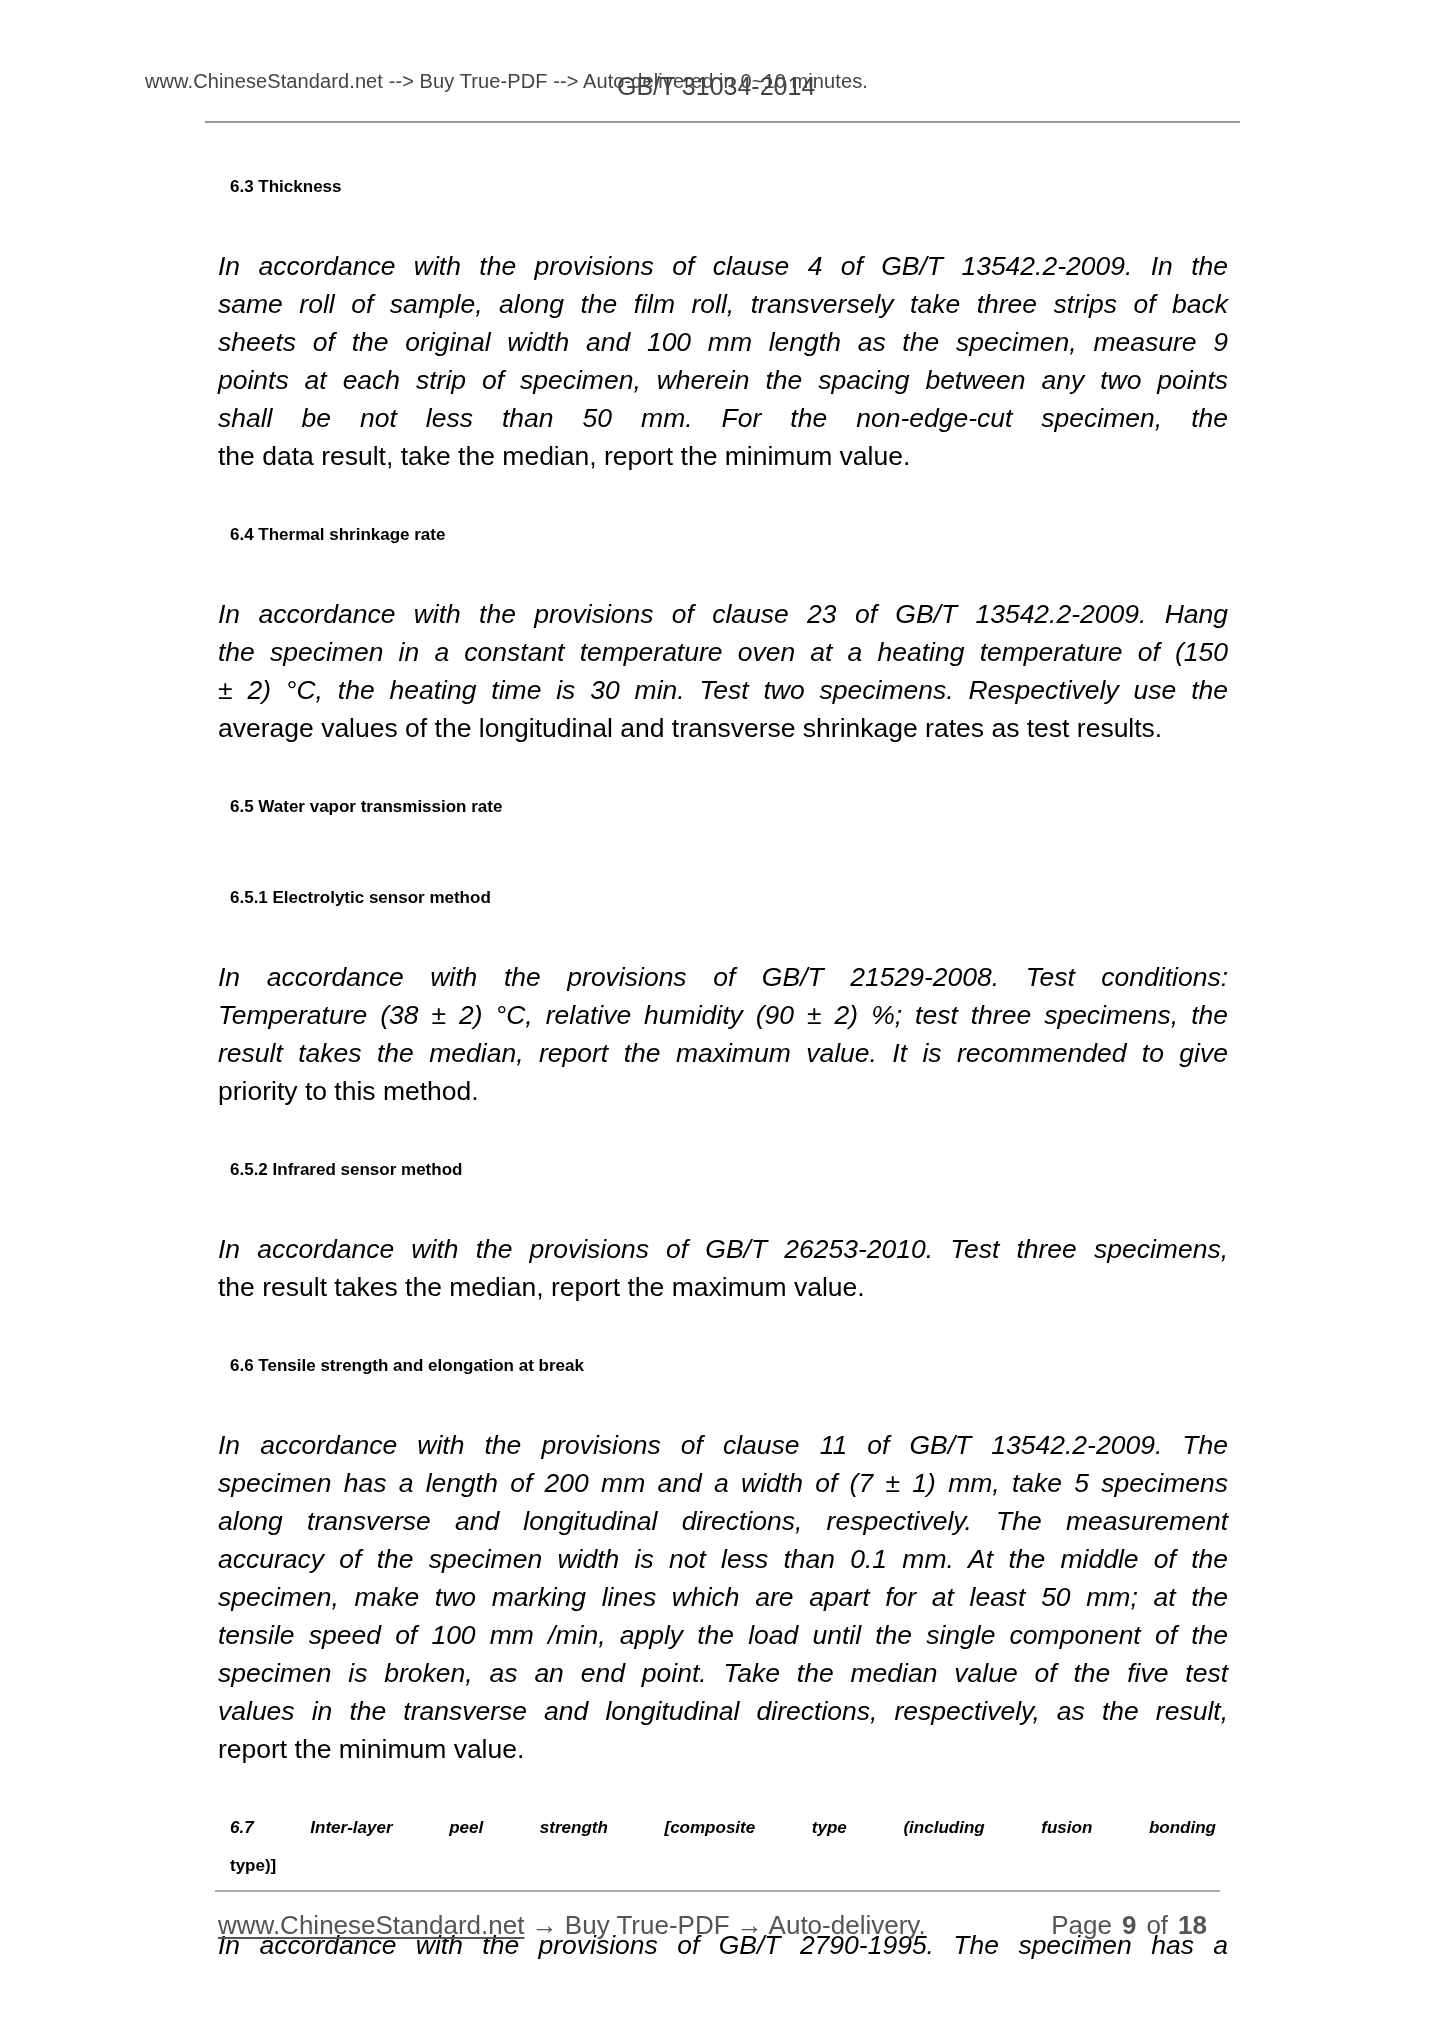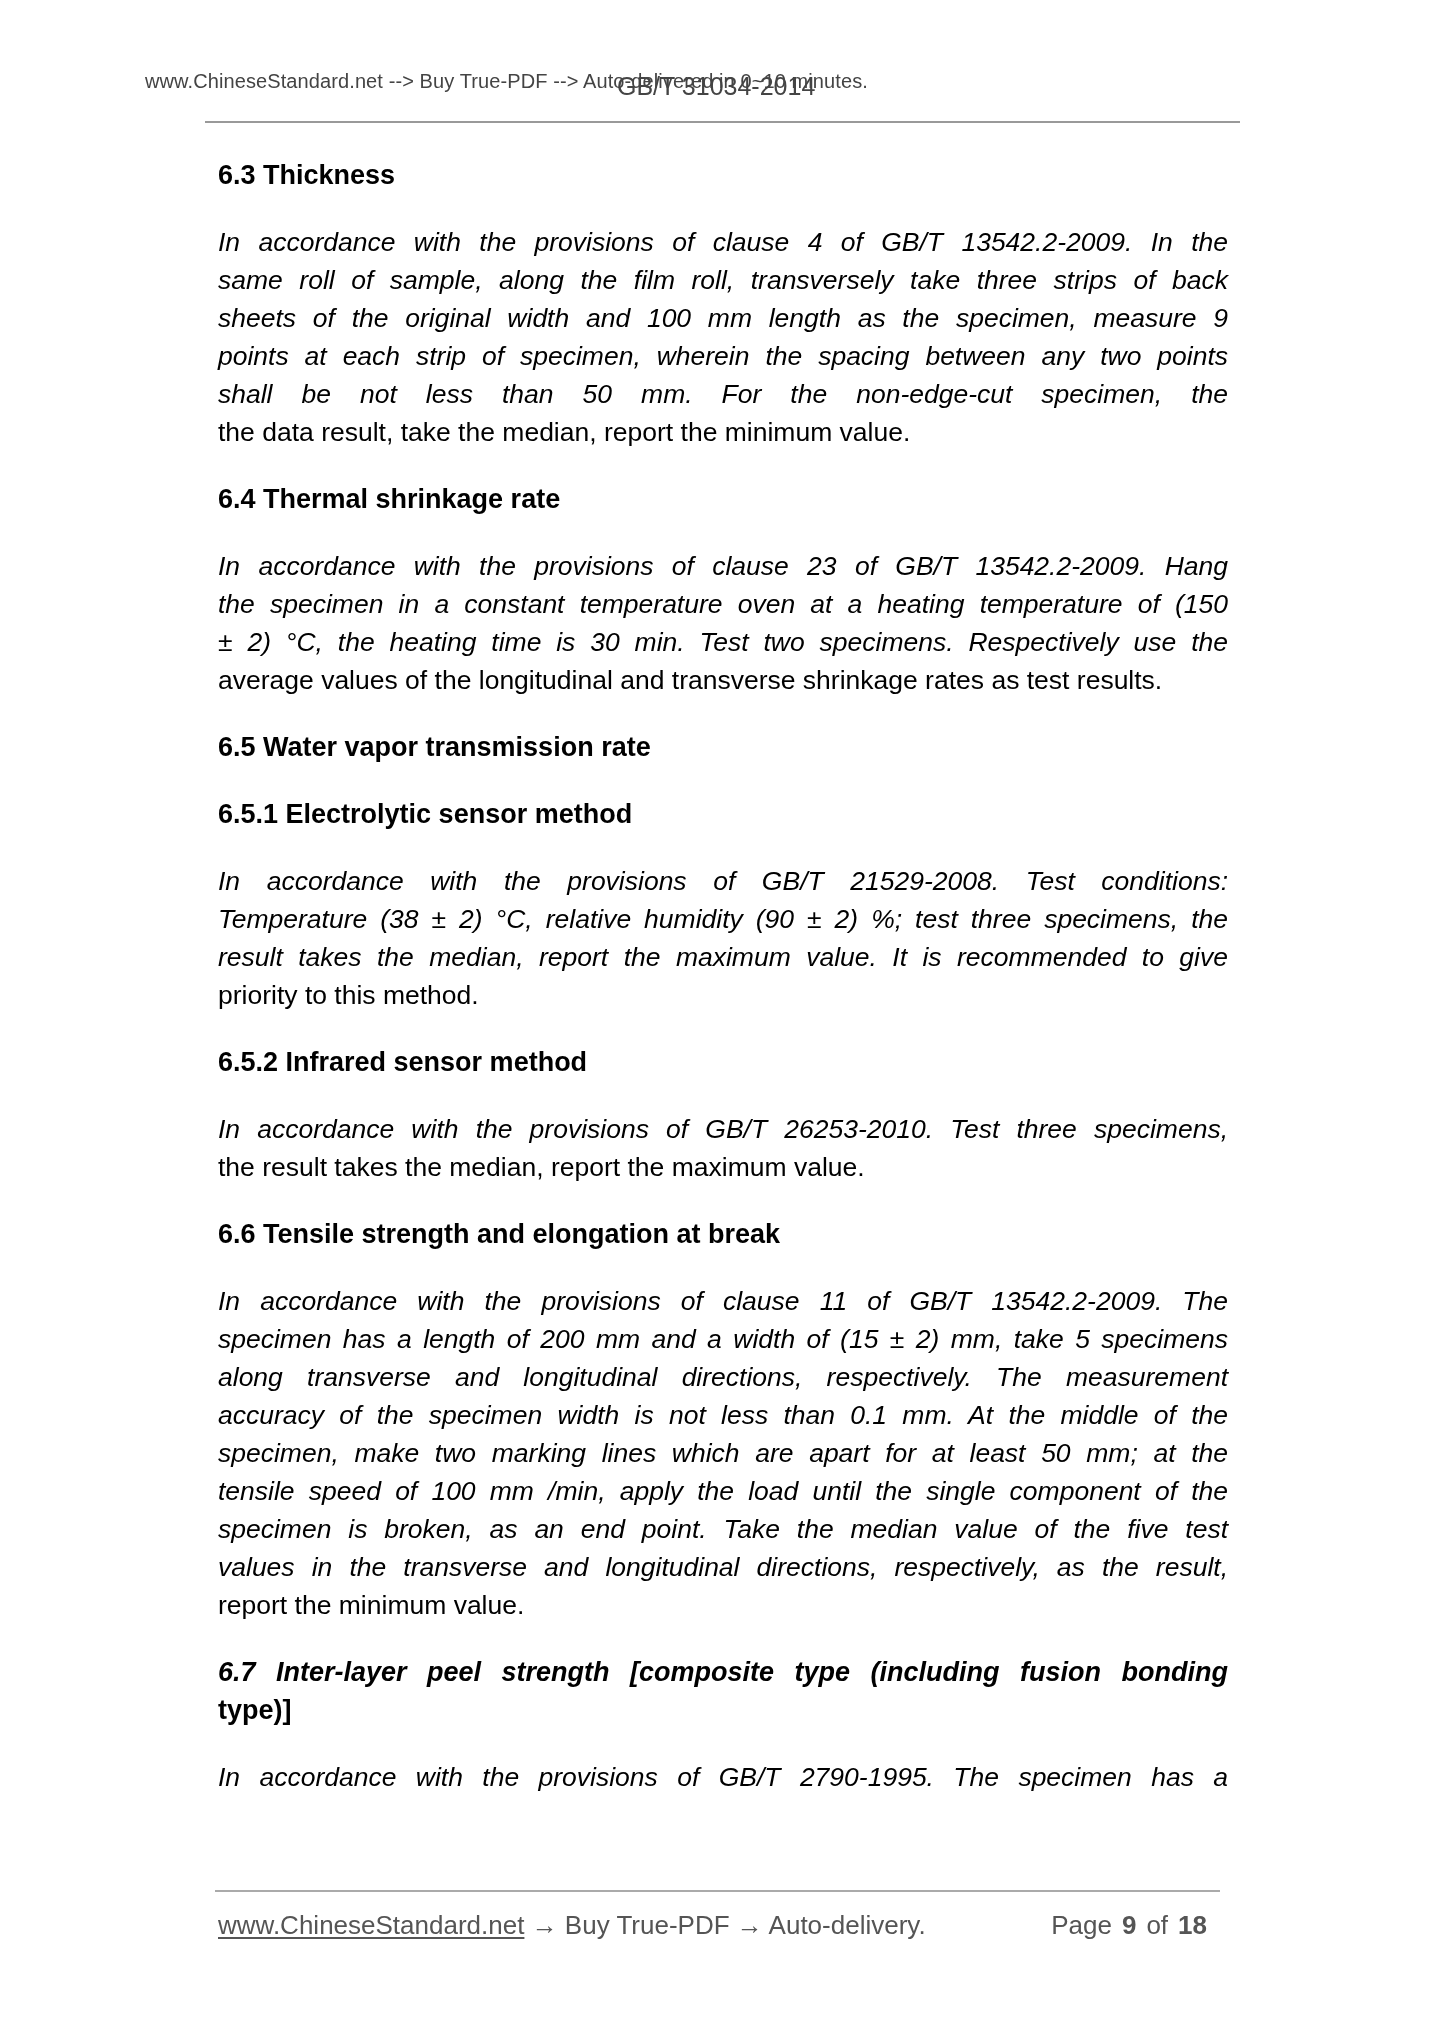--- a/index.html
+++ b/index.html
@@ -7,21 +7,21 @@
          font-family: "Liberation Sans", "DejaVu Sans", sans-serif; color: #000; }
 
   .header-banner { position: absolute; left: 145px; top: 58px; width: 1160px;
                    font-size: 20px; color: #444; white-space: nowrap; letter-spacing: 0.1px; margin-top: 12px; }
   .header-docid { position: absolute; left: 617px; top: 72px; font-size: 25px; color: #444;
                   white-space: nowrap; }
   .header-rule { position: absolute; left: 205px; top: 121px; width: 1035px; height: 0;
                  border-top: 2px solid #999; }
 
   .content { position: absolute; left: 218px; top: 156px; width: 1010px; }
-  .heading { font-weight: bold; font-size: 27px; line-height: 38px; margin: 0; }
+  .heading { font-weight: bold; font-size: 17px; line-height: 38px; margin: 12px; }
   .para { font-size: 26.5px; line-height: 38px; margin: 0; }
   .line { display: block; white-space: nowrap; }
   .line.j { text-align: justify; text-align-last: justify; white-space: normal; font-style: italic; }
   .gap { height: 29px; }
 
   .footer-rule { position: absolute; left: 215px; top: 1890px; width: 1005px; height: 0;
                  border-top: 2px solid #aaa; }
   .footer { position: absolute; left: 218px; top: 1910px; width: 1000px; font-size: 26px;
             color: #555; white-space: nowrap; }
   .footer-link { color: #555; text-decoration: underline; text-underline-offset: 3px; }
@@ -97,21 +97,21 @@
       </p>
       <div class="gap"></div>
     </section>
     <section>
       <h2 class="heading">
         <span class="line">6.6 Tensile strength and elongation at break</span>
       </h2>
       <div class="gap"></div>
       <p class="para">
         <span class="line j">In accordance with the provisions of clause 11 of GB/T 13542.2-2009. The</span>
-        <span class="line j">specimen has a length of 200 mm and a width of (15 ± 2) mm, take 5 specimens</span>
+        <span class="line j">specimen has a length of 200 mm and a width of (7 ± 1) mm, take 5 specimens</span>
         <span class="line j">along transverse and longitudinal directions, respectively. The measurement</span>
         <span class="line j">accuracy of the specimen width is not less than 0.1 mm. At the middle of the</span>
         <span class="line j">specimen, make two marking lines which are apart for at least 50 mm; at the</span>
         <span class="line j">tensile speed of 100 mm /min, apply the load until the single component of the</span>
         <span class="line j">specimen is broken, as an end point. Take the median value of the five test</span>
         <span class="line j">values in the transverse and longitudinal directions, respectively, as the result,</span>
         <span class="line">report the minimum value.</span>
       </p>
       <div class="gap"></div>
     </section>

